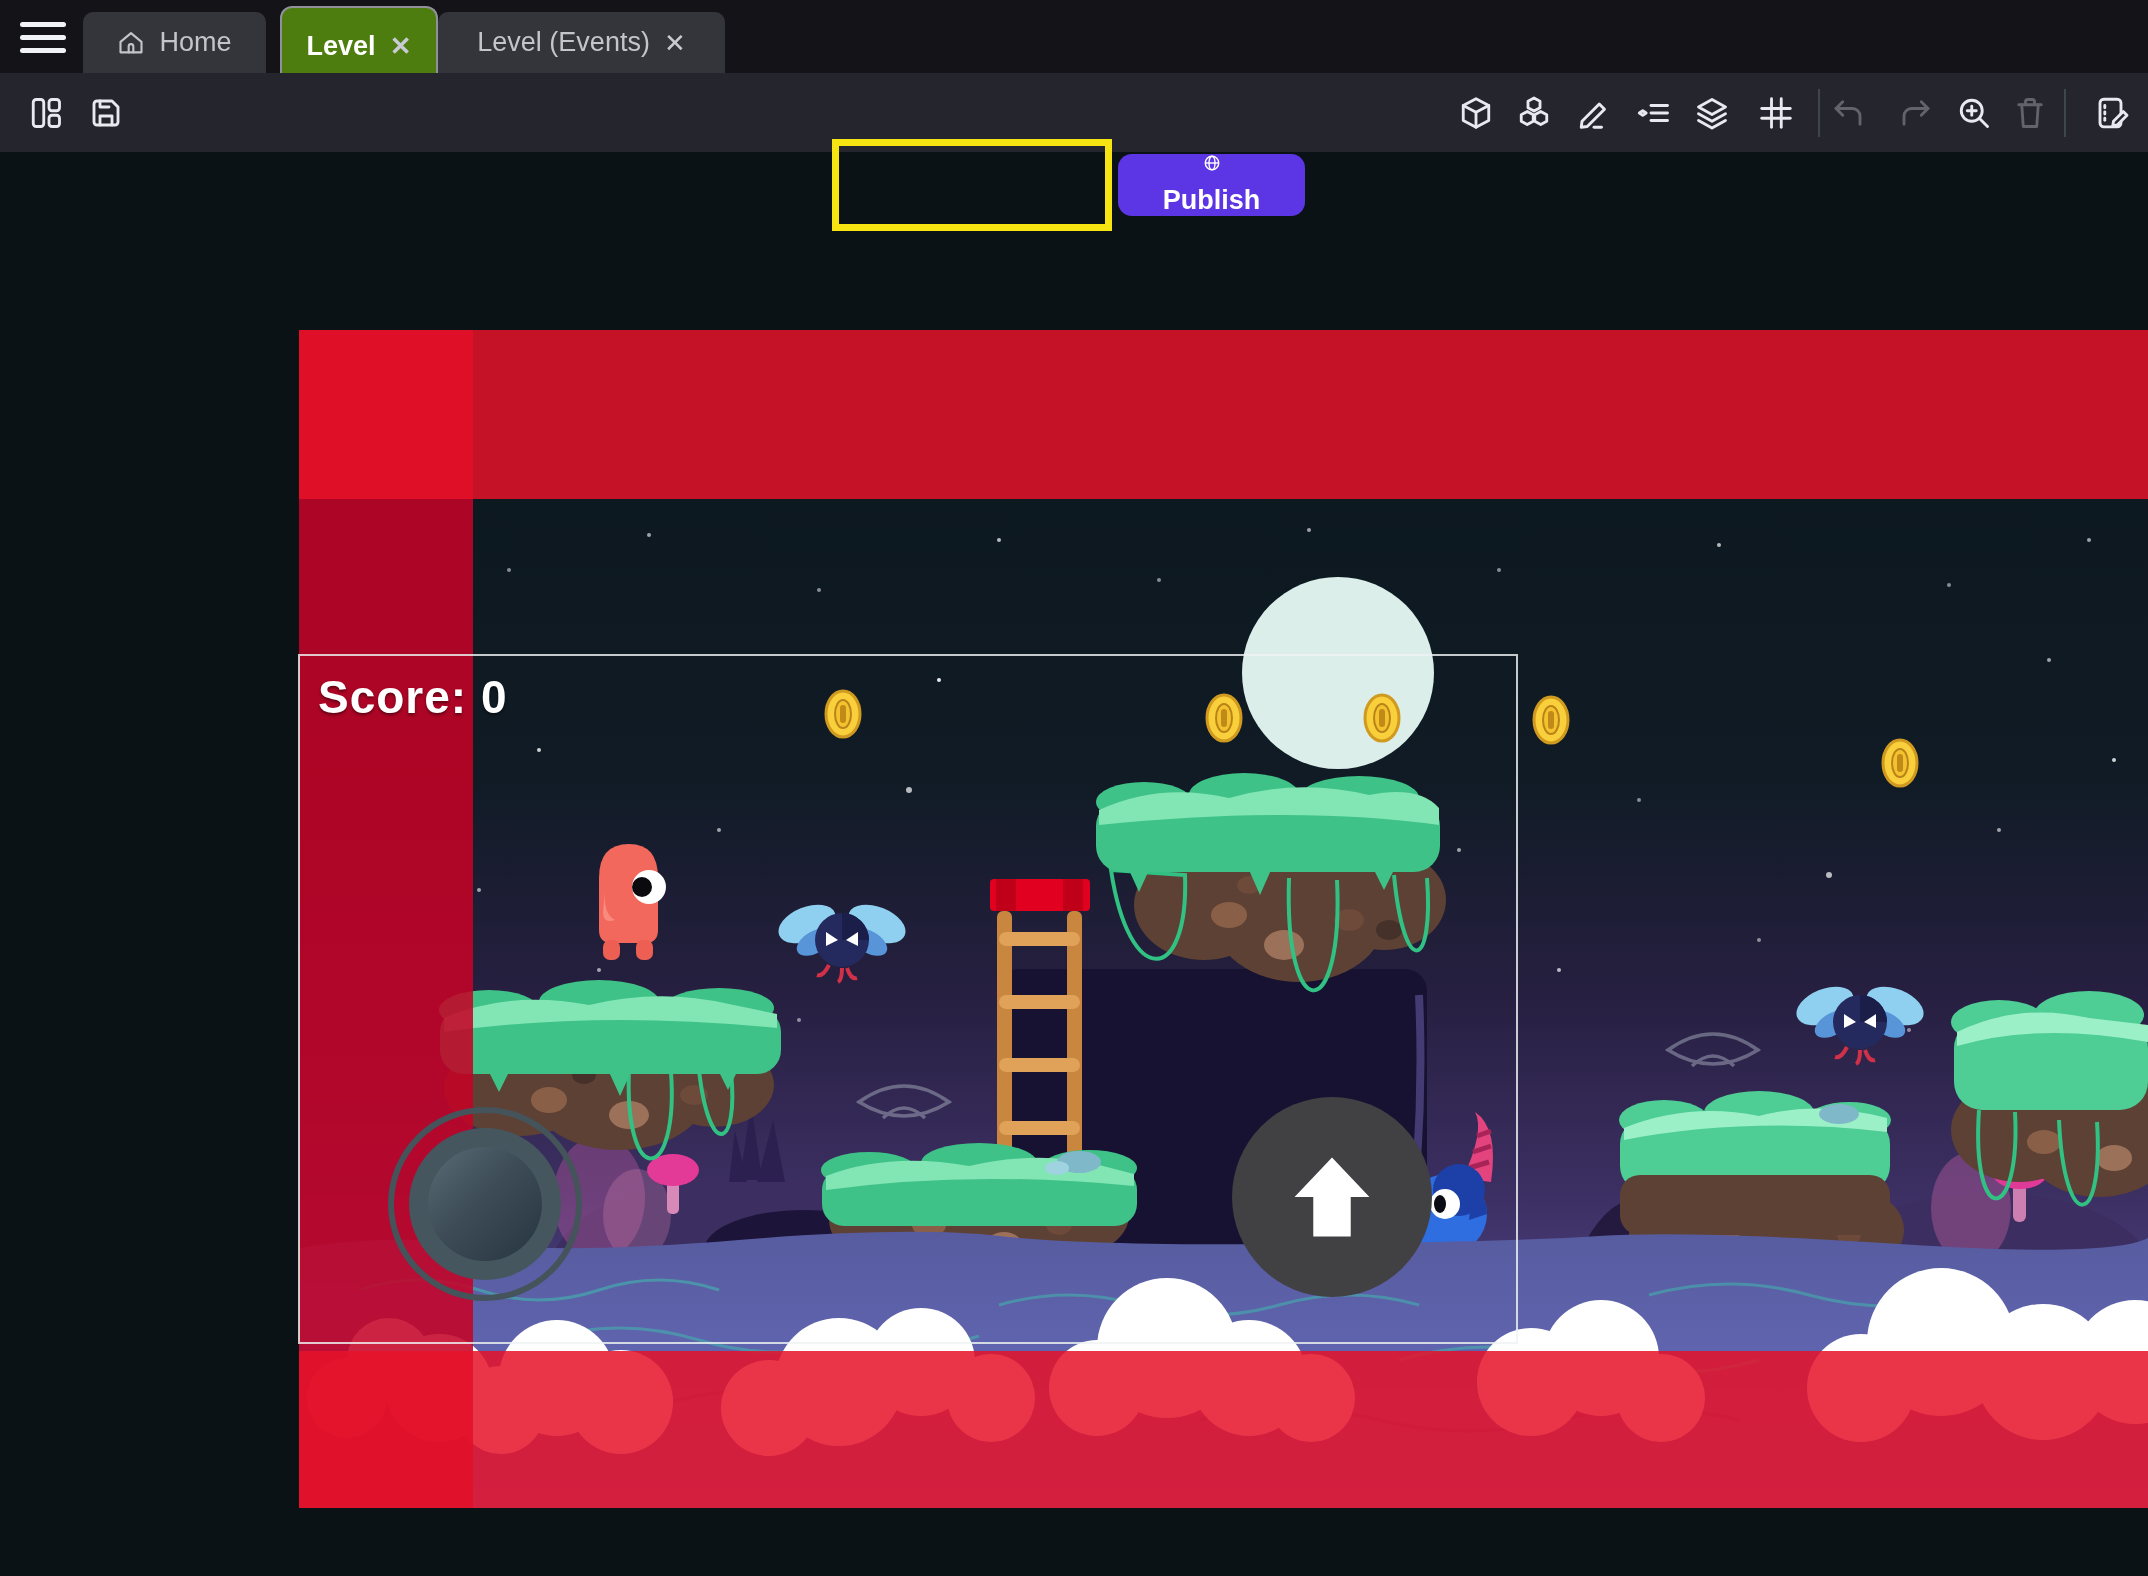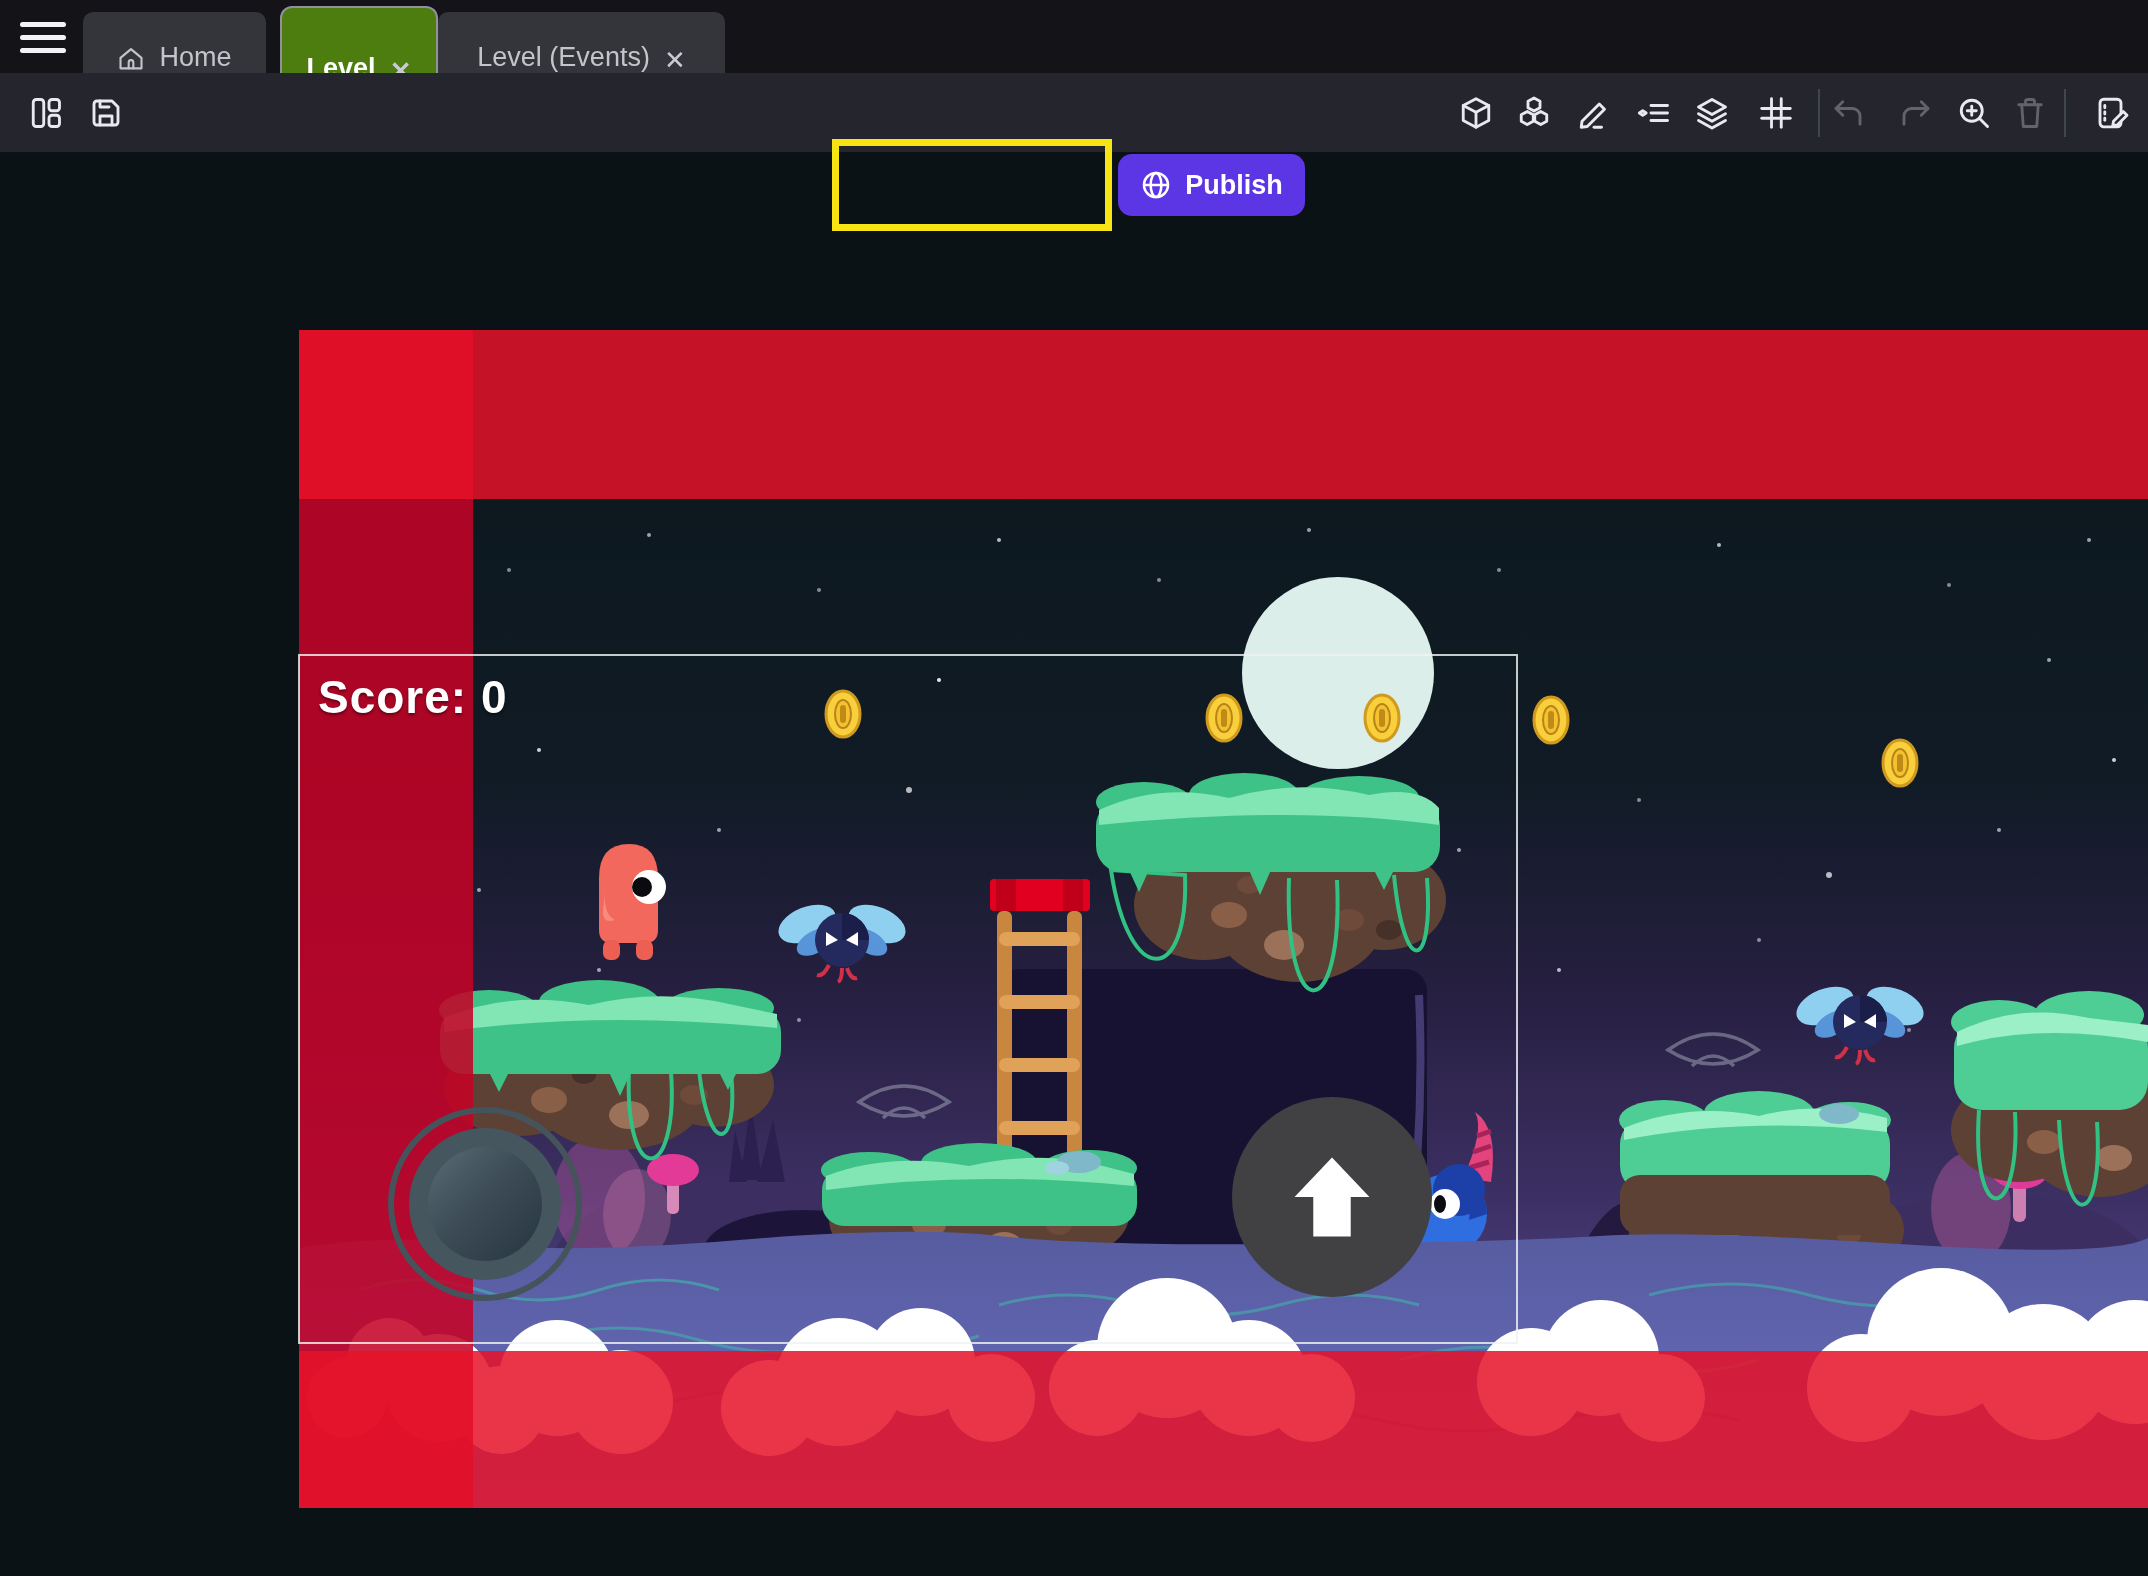--- a/index.html
+++ b/index.html
@@ -3,38 +3,38 @@
 <meta charset="utf-8">
 <style>
   html,body{margin:0;padding:0;background:#000;}
   *{box-sizing:border-box;font-family:"Liberation Sans",sans-serif;}
   #stage{position:relative;width:2148px;height:1576px;overflow:hidden;background:#0b1216;}
 
   
   #tabbar{position:absolute;left:0;top:0;width:2148px;height:73px;background:#131318;}
   #hamburger{position:absolute;left:20px;top:17px;width:46px;height:40px;cursor:pointer;display:flex;flex-direction:column;justify-content:center;gap:8px;}
   #hamburger span{display:block;height:5px;border-radius:3px;background:#f2f3f6;}
-  .tab{position:absolute;top:12px;height:61px;background:#34353b;border-radius:10px 10px 0 0;display:flex;align-items:flex-end;justify-content:center;gap:14px;color:#c3c5cb;font-size:27px;}
+  .tab{position:absolute;top:12px;height:61px;background:#34353b;border-radius:10px 10px 0 0;display:flex;align-items:center;justify-content:center;gap:14px;color:#c3c5cb;font-size:27px;}
   .tab.active{top:6px;height:78px;background:#4d7c0f;border:2px solid #90919b;border-bottom:none;border-radius:12px 12px 0 0;color:#ffffff;font-weight:bold;margin-left:8px;}
   .tab .close{font-size:26px;color:#c9cbd2;cursor:pointer;line-height:1;}
 
   
   #toolbar{position:absolute;left:0;top:73px;width:2148px;height:79px;background:#25262d;}
   .tbicon{position:absolute;top:50%;transform:translateY(-50%);width:36px;height:36px;display:flex;align-items:center;justify-content:center;cursor:pointer;}
   .tbicon svg{width:36px;height:36px;stroke:#e9eaf0;fill:none;stroke-width:1.9;stroke-linecap:round;stroke-linejoin:round;}
   .tbicon.dim svg{stroke:#62636b;}
   .tbsep{position:absolute;top:16px;width:2px;height:48px;background:#3e4650;}
 
   #preview-highlight{position:absolute;left:832px;top:66px;width:280px;height:92px;border:7px solid #f6e512;z-index:5;pointer-events:none;}
   #preview-btn{position:absolute;left:850px;top:80px;width:245px;height:63px;border:2px solid #8e909b;border-radius:12px;display:flex;align-items:center;color:#f3f3f9;cursor:pointer;z-index:6;}
   #preview-btn .play{margin-left:22px;}
   #preview-btn .lbl{flex:1;text-align:center;font-weight:bold;font-size:27px;}
   #preview-btn .vsep{width:2px;height:100%;background:#8e909b;}
   #preview-btn .caret{width:53px;display:flex;align-items:center;justify-content:center;}
-  #publish-btn{position:absolute;left:1118px;top:81px;width:187px;height:62px;background:#5c35e4;border-radius:14px;display:flex;align-items:center;justify-content:center;gap:13px;color:#fff;font-weight:bold;font-size:27px;cursor:pointer;z-index:6;}
+  #publish-btn{position:absolute;left:1118px;top:81px;width:187px;height:62px;background:#5c35e4;border-radius:14px;display:flex;align-items:center;justify-content:center;gap:13px;color:#fff;font-weight:bold;font-size:27px;cursor:pointer;z-index:6;flex-direction:column;}
 
   
   #canvas{position:absolute;left:0;top:152px;width:2148px;height:1124px;background:#0b1216;}
   #world{position:absolute;left:299px;top:178px;width:1849px;height:1178px;}
   .overlay{position:absolute;pointer-events:none;}
   #strip-red{left:299px;top:178px;width:174px;height:1178px;background:rgba(198,2,38,0.87);z-index:3;}
   #band-top{left:299px;top:178px;width:1849px;height:169px;background:rgba(230,18,40,0.85);z-index:3;}
   #band-bottom{left:299px;top:1199px;width:1849px;height:157px;background:rgba(230,18,40,0.85);z-index:3;}
   #camera-frame{left:298px;top:502px;width:1220px;height:690px;border:2px solid rgba(238,243,243,0.82);z-index:4;}
 

